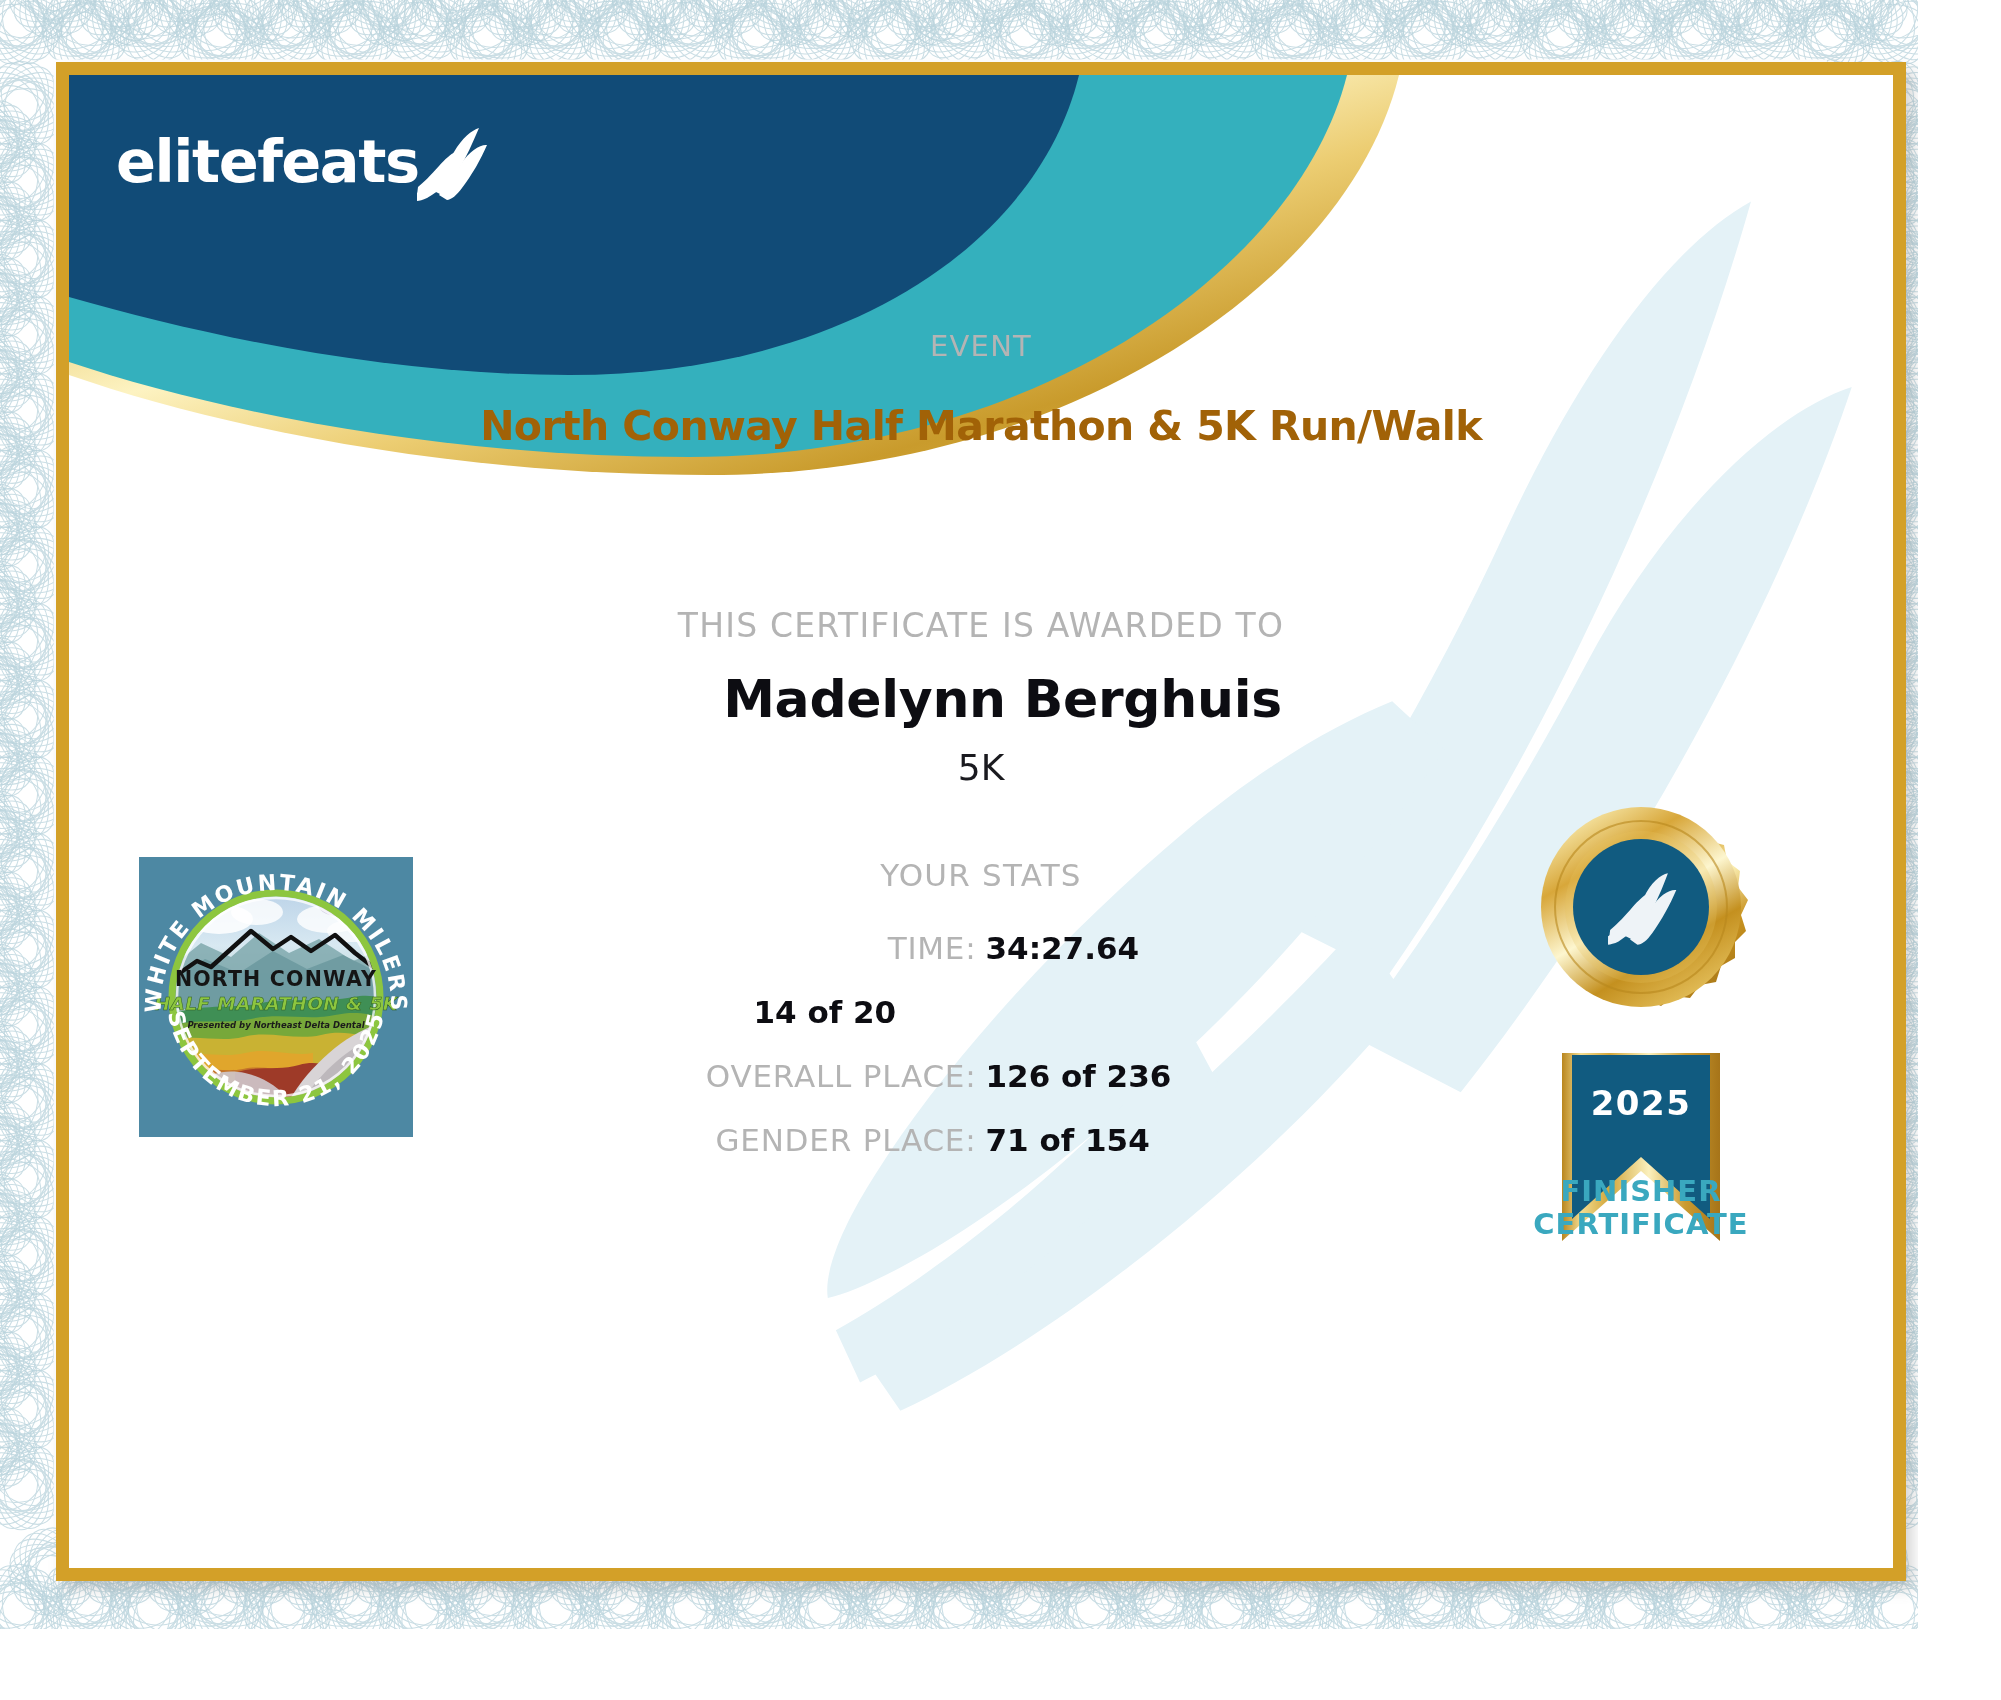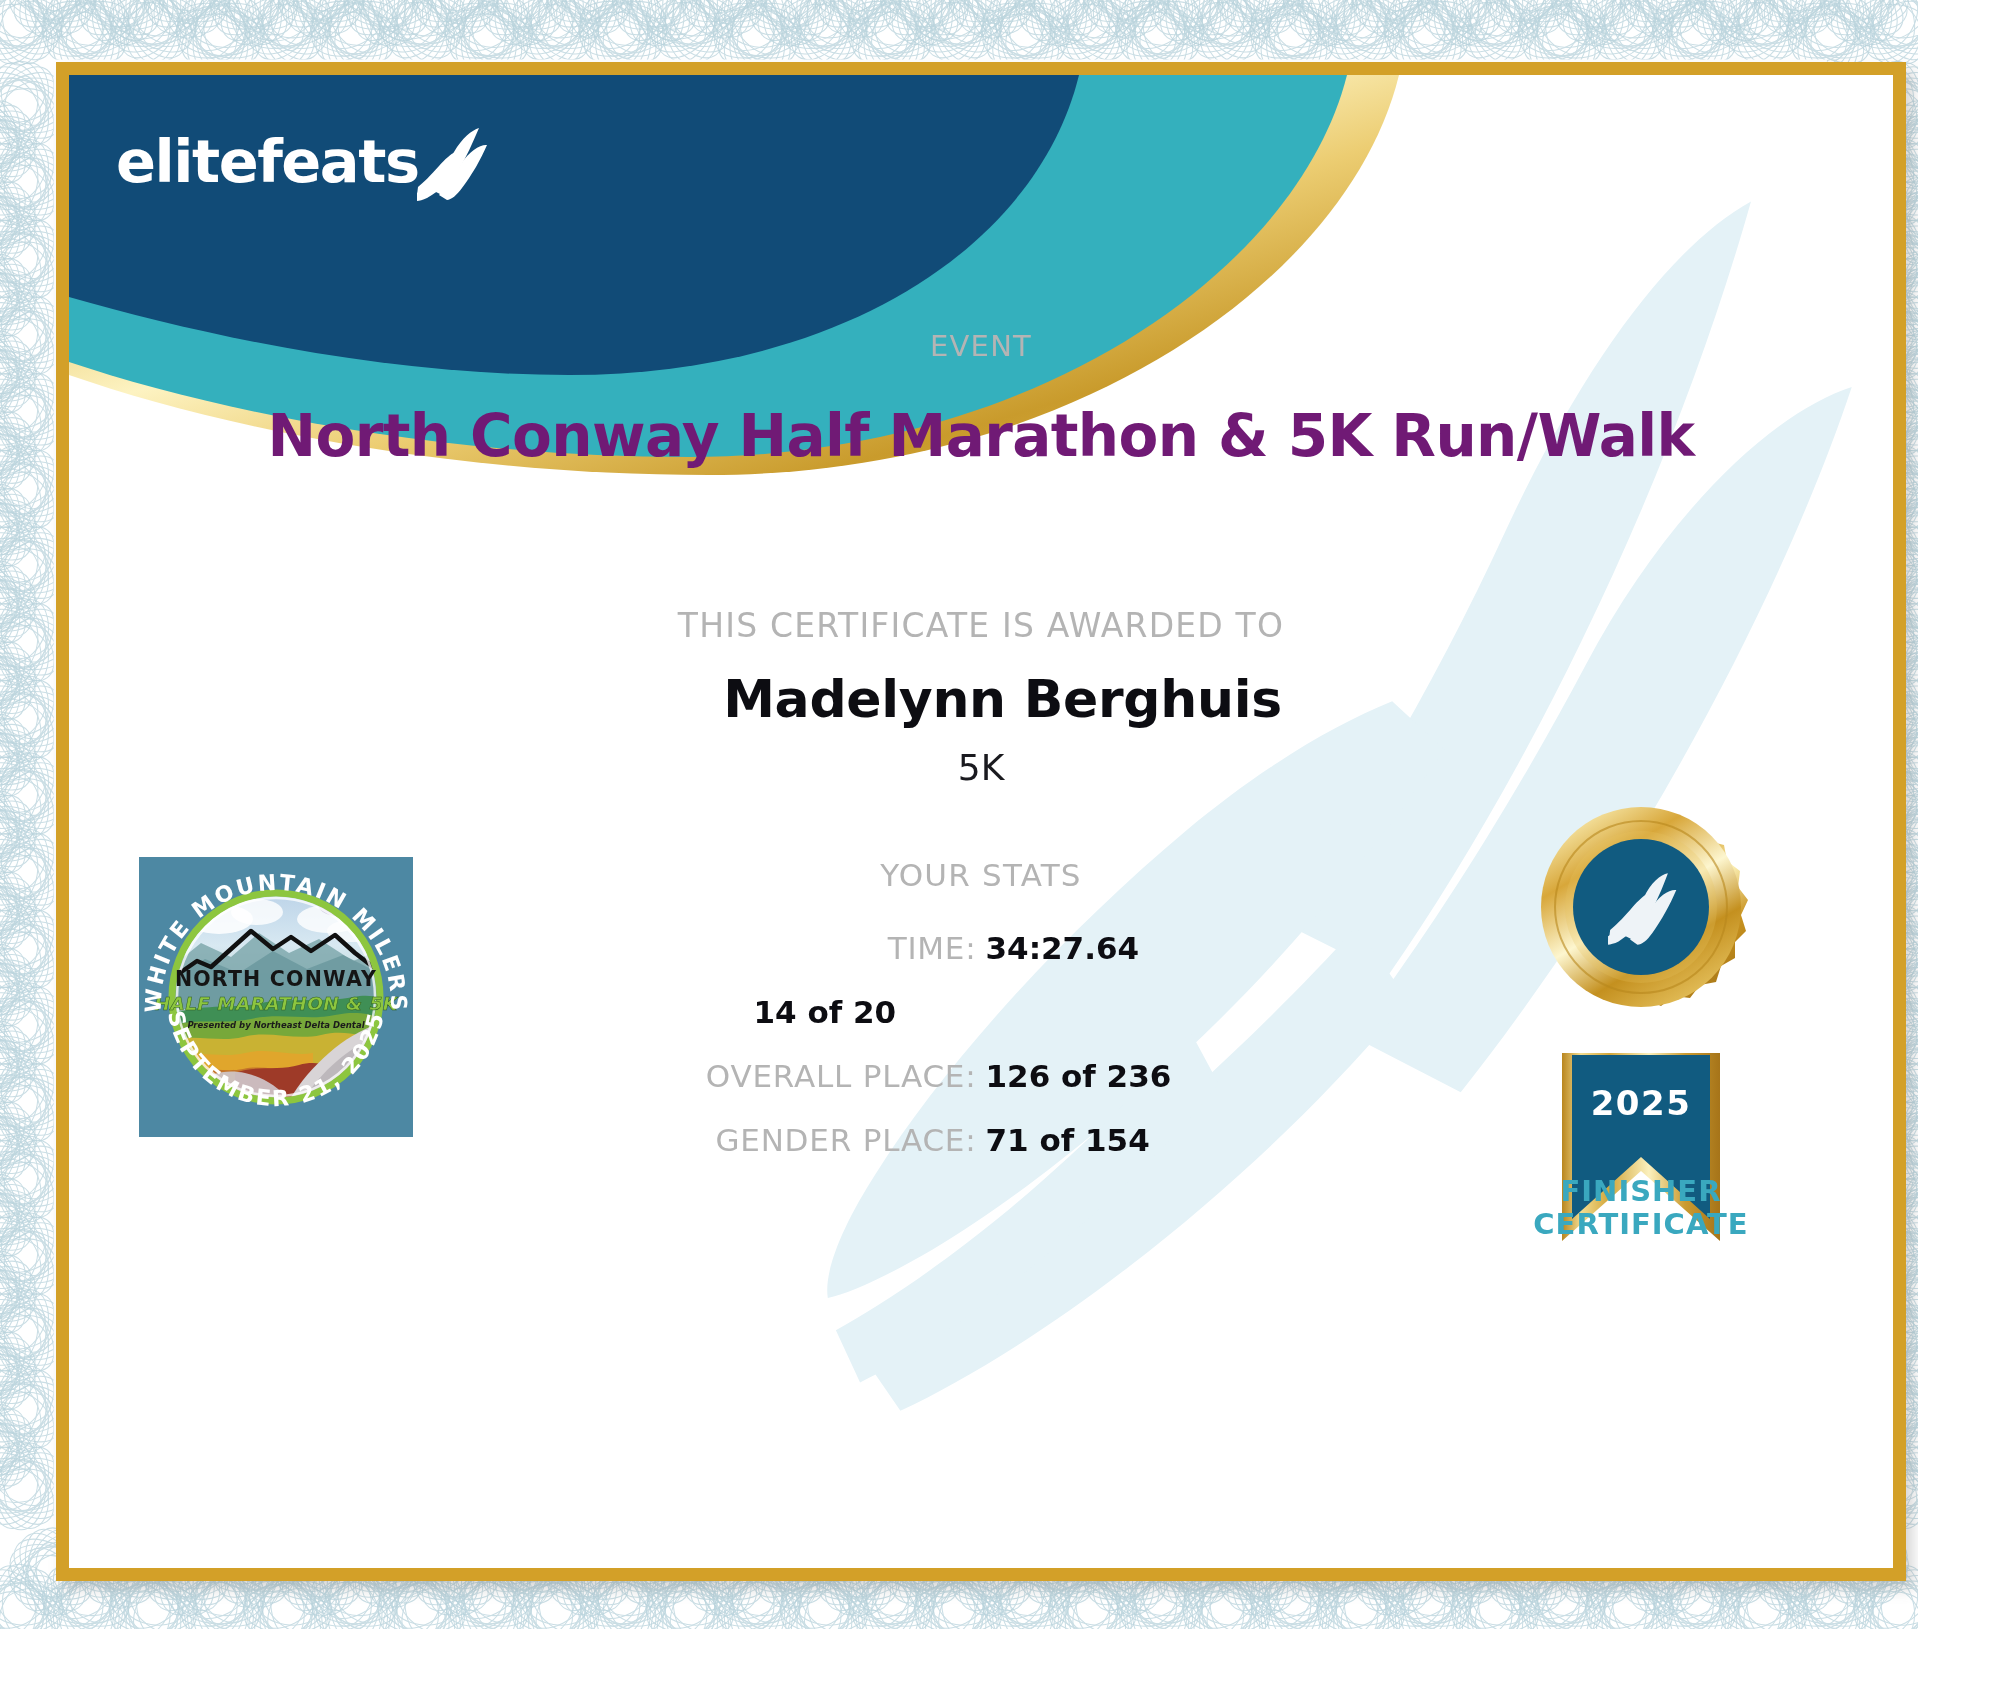--- a/index.html
+++ b/index.html
@@ -118,22 +118,22 @@
   }
 
   #event-title {
     position: absolute;
     left: 0;
     right: 0;
     top: 327px;
     text-align: center;
     font-family: "DejaVu Sans", sans-serif;
     font-weight: 700;
-    font-size: 58px;
-    color: #701a75;
+    font-size: 41px;
+    color: #a16207;
     letter-spacing: -0.6px;
     white-space: nowrap;
   }
 
   #awarded-label {
     position: absolute;
     left: 0;
     right: 0;
     top: 531px;
     font-size: 33px;

